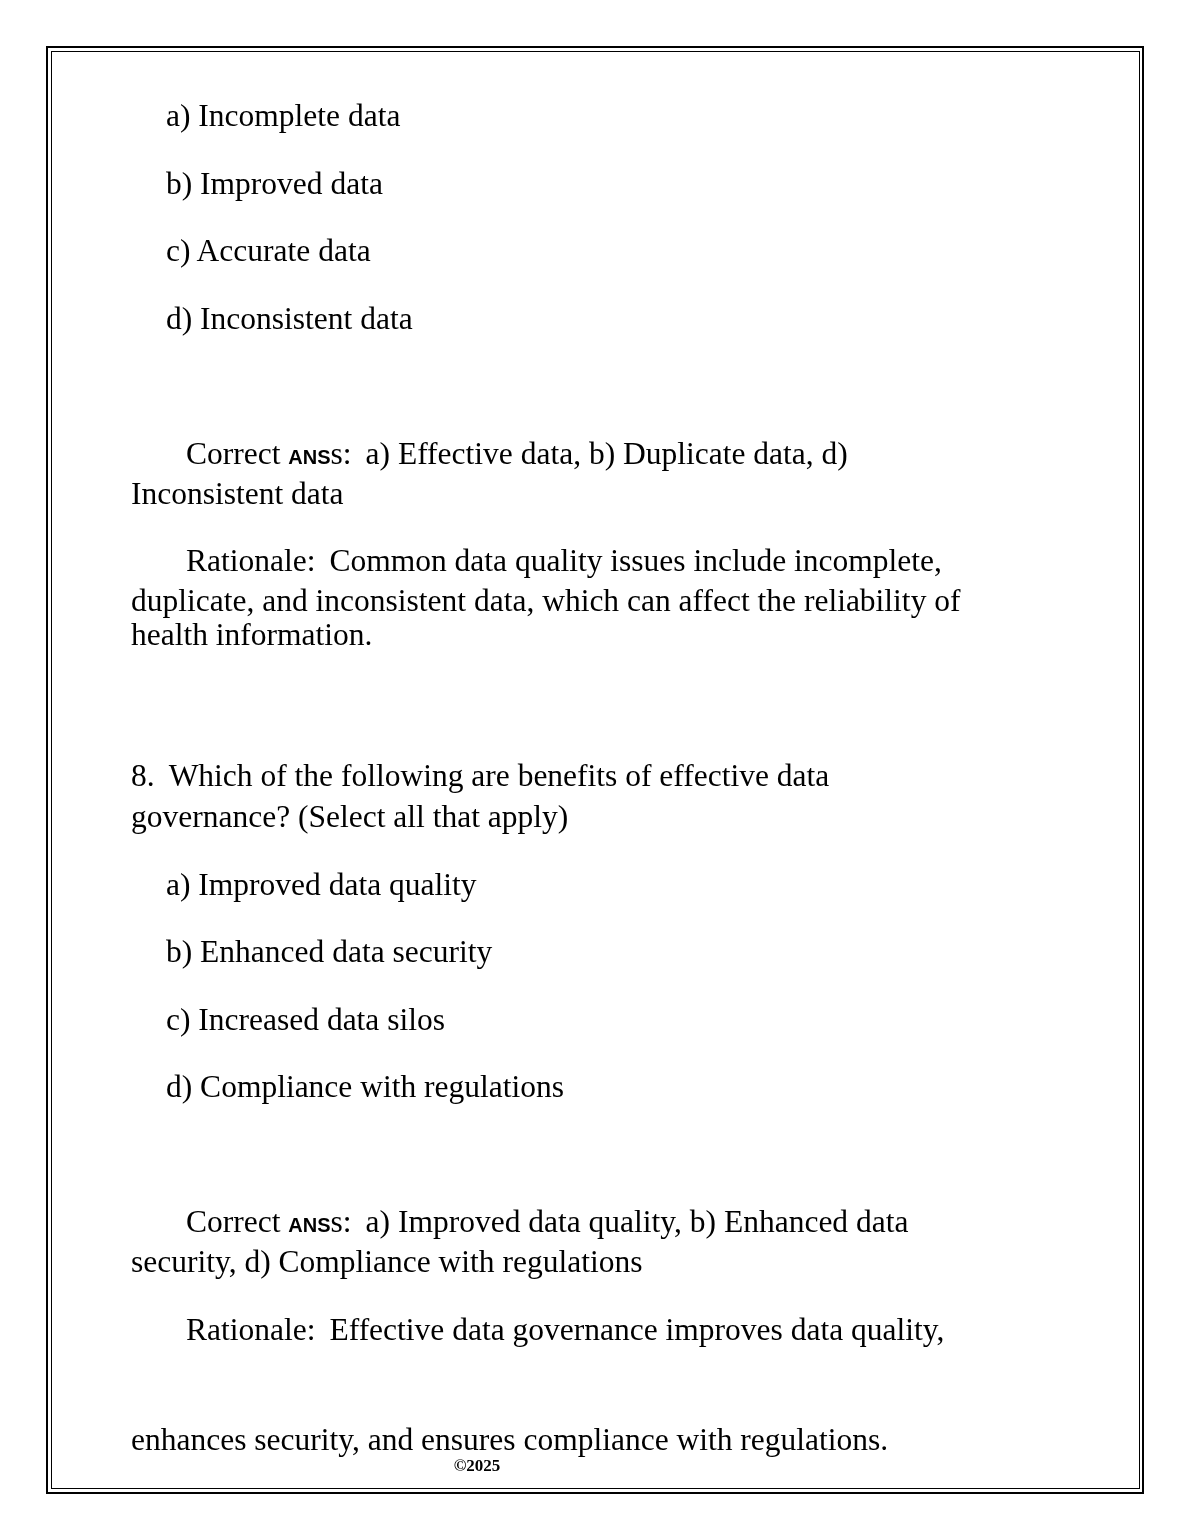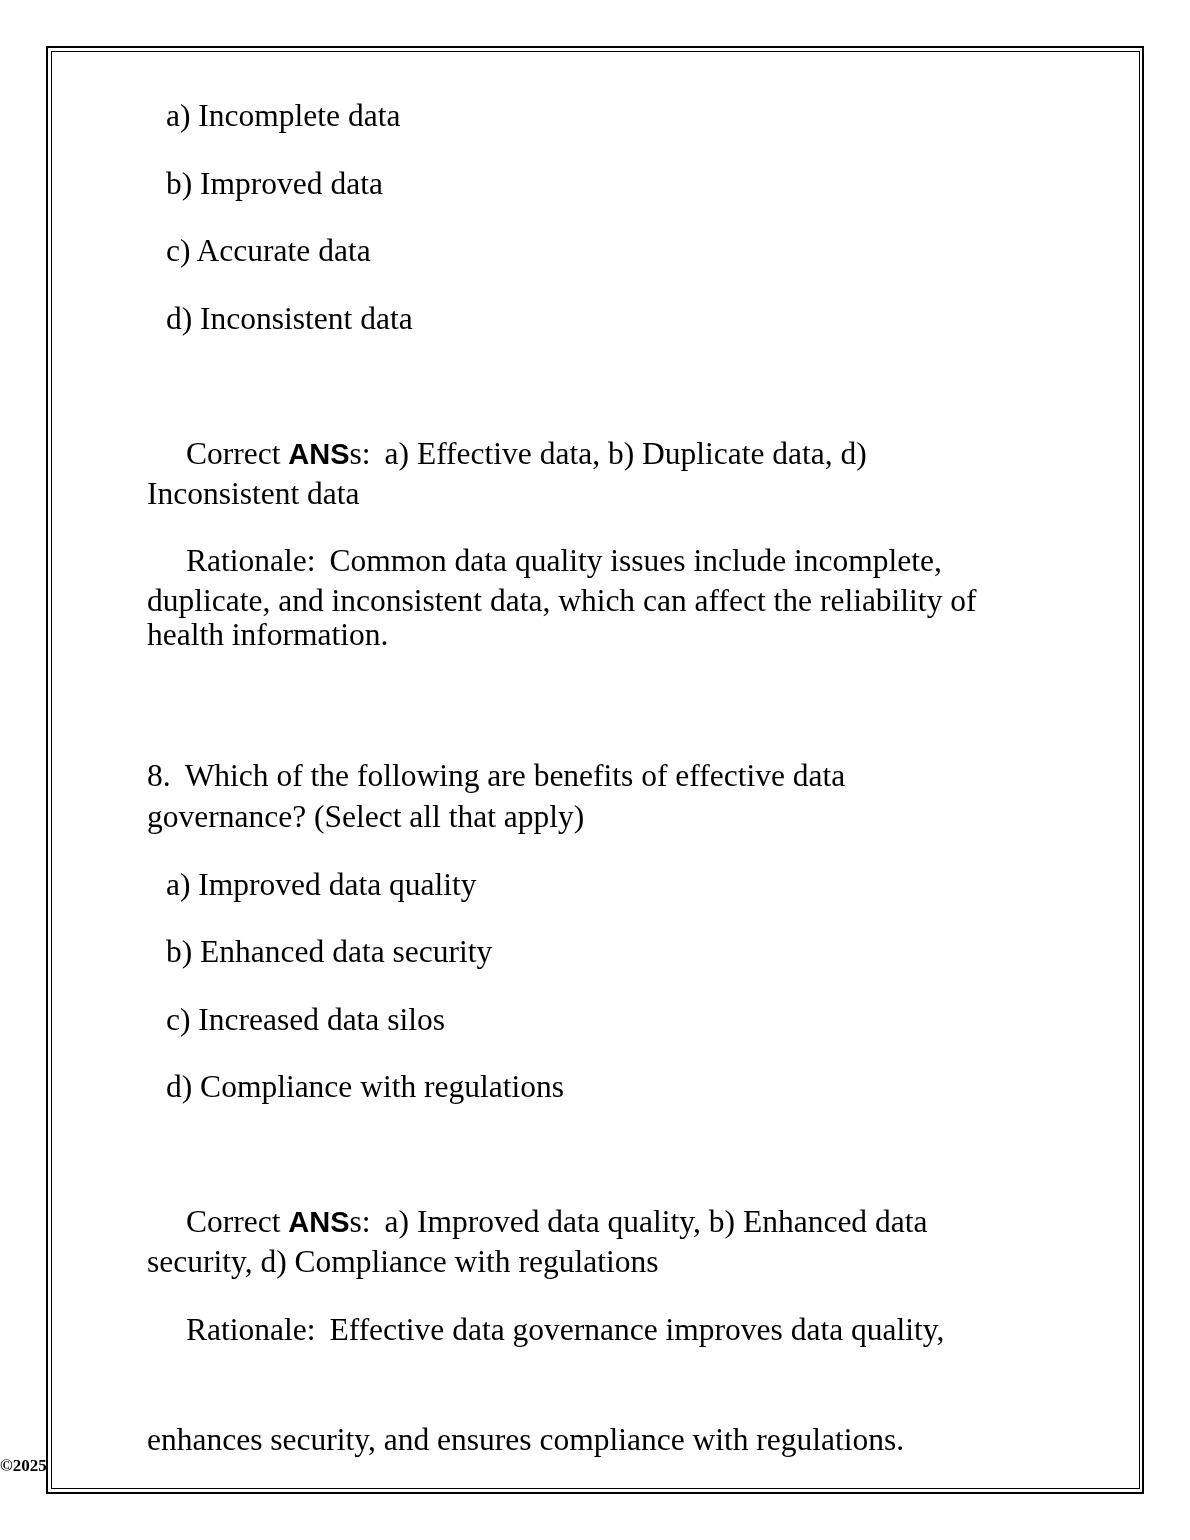--- a/index.html
+++ b/index.html
@@ -8,24 +8,24 @@
   .frame-outer { position: absolute; left: 46px; top: 46px; width: 1094px; height: 1444px;
                  border: 2px solid #000; }
   .frame-inner { position: absolute; left: 51px; top: 51px; width: 1087px; height: 1436px;
                  border: 1px solid #000; }
   .frame-shadow { position: absolute; left: 48px; top: 48px; width: 1094px; height: 1444px;
                   border-right: 1px solid #000; border-bottom: 1px solid #000; }
   .line { position: absolute; font-size: 31.5px; line-height: 40px; white-space: nowrap;
           transform-origin: left top; }
   .opt { left: 166px; }
   .indent { left: 186px; }
-  .flush { left: 131px; margin-left: 16px; }
-  .ans { font-family: "Liberation Sans", sans-serif; font-weight: bold; font-size: 29px; }
+  .flush { left: 131px; }
+  .ans { font-family: "Liberation Sans", sans-serif; font-weight: bold; font-size: 20px; }
   .gap { display: inline-block; width: 14px; }
-  .footer { position: absolute; top: 1456px; left: 0; width: 954px; 
+  .footer { position: absolute; top: 1456px; left: 0; width: 954px; text-align: center;
             font-size: 17px; font-weight: bold; }
 </style>
 </head>
 <body>
 
 <div class="frame-shadow"></div>
 <div class="frame-outer"></div>
 <div class="frame-inner"></div>
 
 <div class="line opt" style="top:96px">a) Incomplete data</div>

